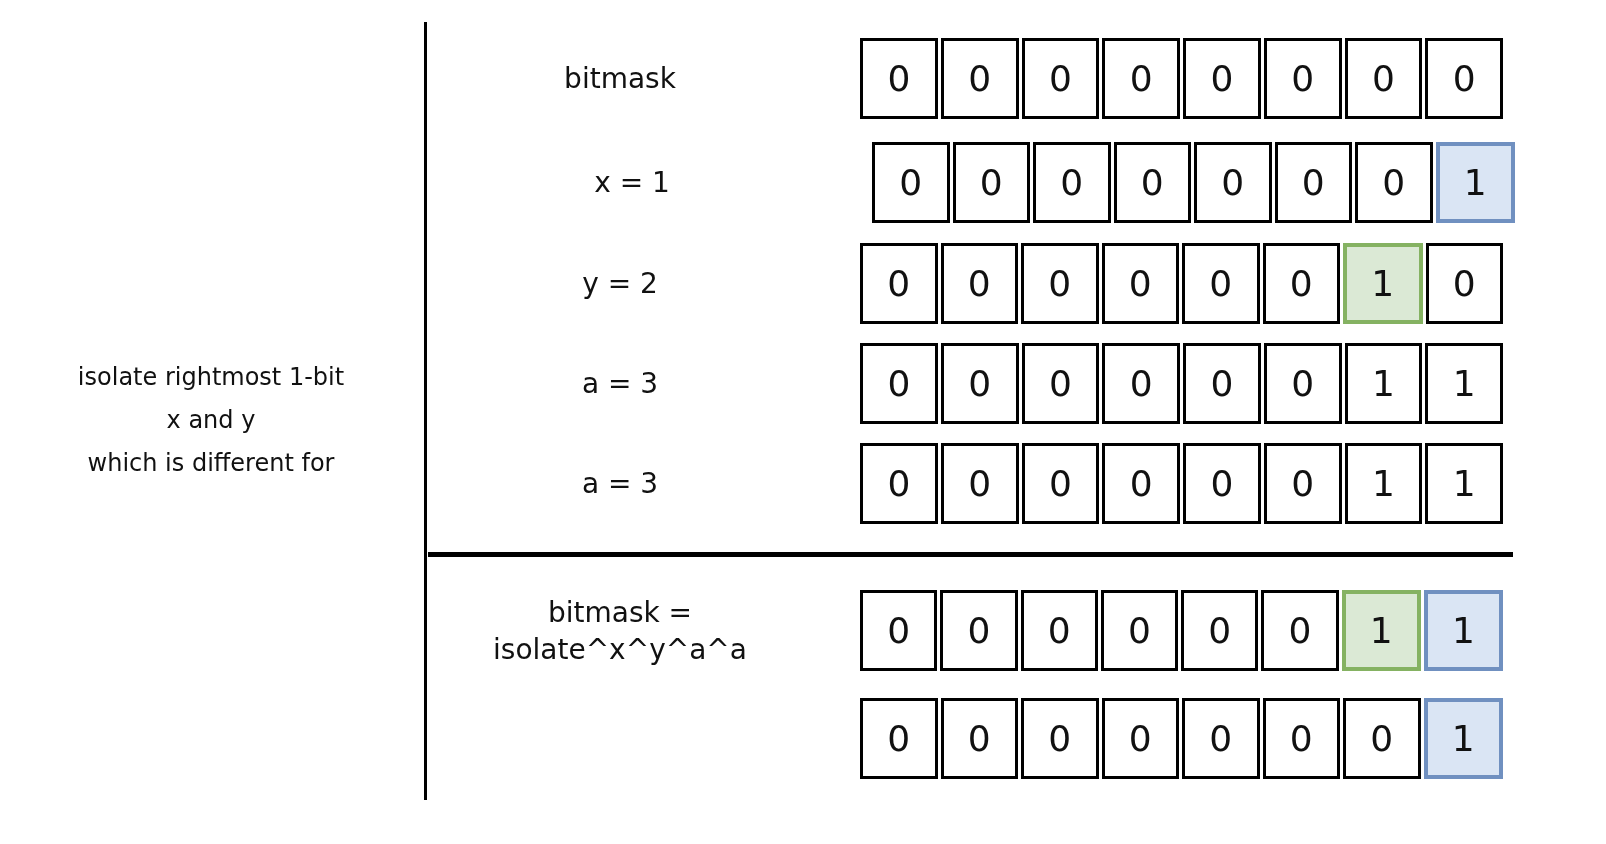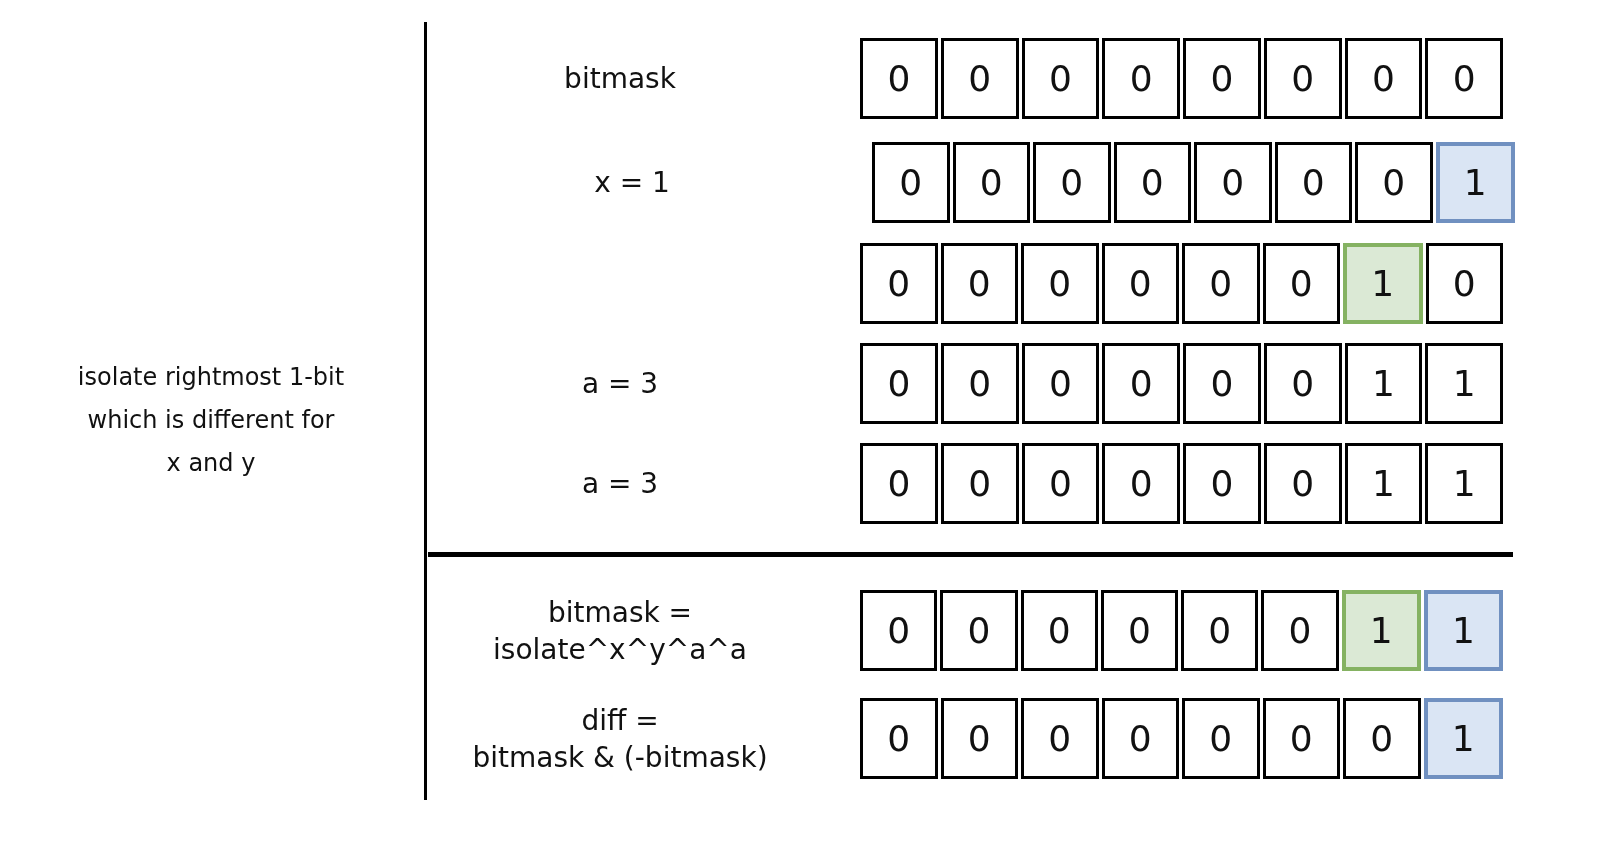--- a/index.html
+++ b/index.html
@@ -93,22 +93,22 @@
     background: var(--green-fill, #dbe9d5);
   }
 </style>
 </head>
 <body>
 
 <div class="canvas">
 
   <div class="left-note">
     <div>isolate rightmost 1-bit</div>
+    <div>x and y</div>
     <div>which is different for</div>
-    <div>x and y</div>
   </div>
 
   <div class="v-divider"></div>
   <div class="h-divider"></div>
 
   <div id="rows-container">
       <div class="bit-row-wrap" style="top: 38px;">
         <div class="row-label">
           <div>bitmask</div>
         </div>
@@ -164,20 +164,23 @@
           </div>
           <div class="cell">
             <span>0</span>
           </div>
           <div class="cell hl-blue">
             <span>1</span>
           </div>
         </div>
       </div>
       <div class="bit-row-wrap" style="top: 243px;">
+        <div class="row-label">
+          <div>y = 2</div>
+        </div>
         <div class="bitrow">
           <div class="cell">
             <span>0</span>
           </div>
           <div class="cell">
             <span>0</span>
           </div>
           <div class="cell">
             <span>0</span>
           </div>
@@ -286,24 +289,20 @@
           </div>
           <div class="cell hl-green">
             <span>1</span>
           </div>
           <div class="cell hl-blue">
             <span>1</span>
           </div>
         </div>
       </div>
       <div class="bit-row-wrap" style="top: 698px;">
-        <div class="row-label">
-          <div>diff =</div>
-          <div>bitmask &amp; (-bitmask)</div>
-        </div>
         <div class="bitrow">
           <div class="cell">
             <span>0</span>
           </div>
           <div class="cell">
             <span>0</span>
           </div>
           <div class="cell">
             <span>0</span>
           </div>

